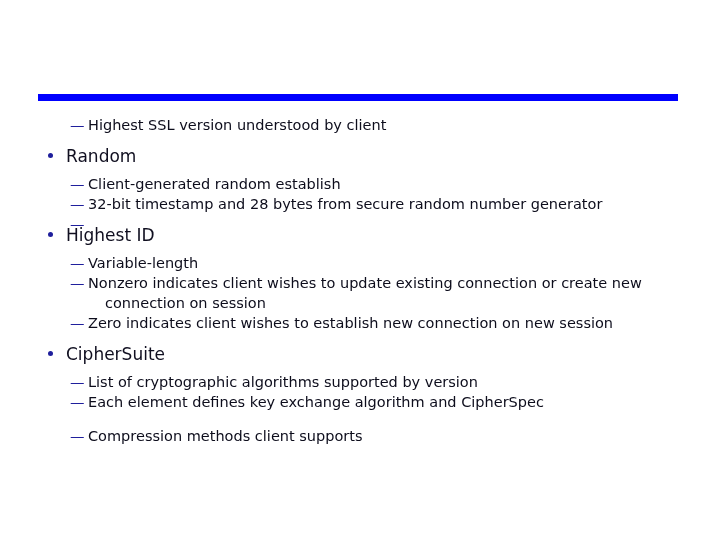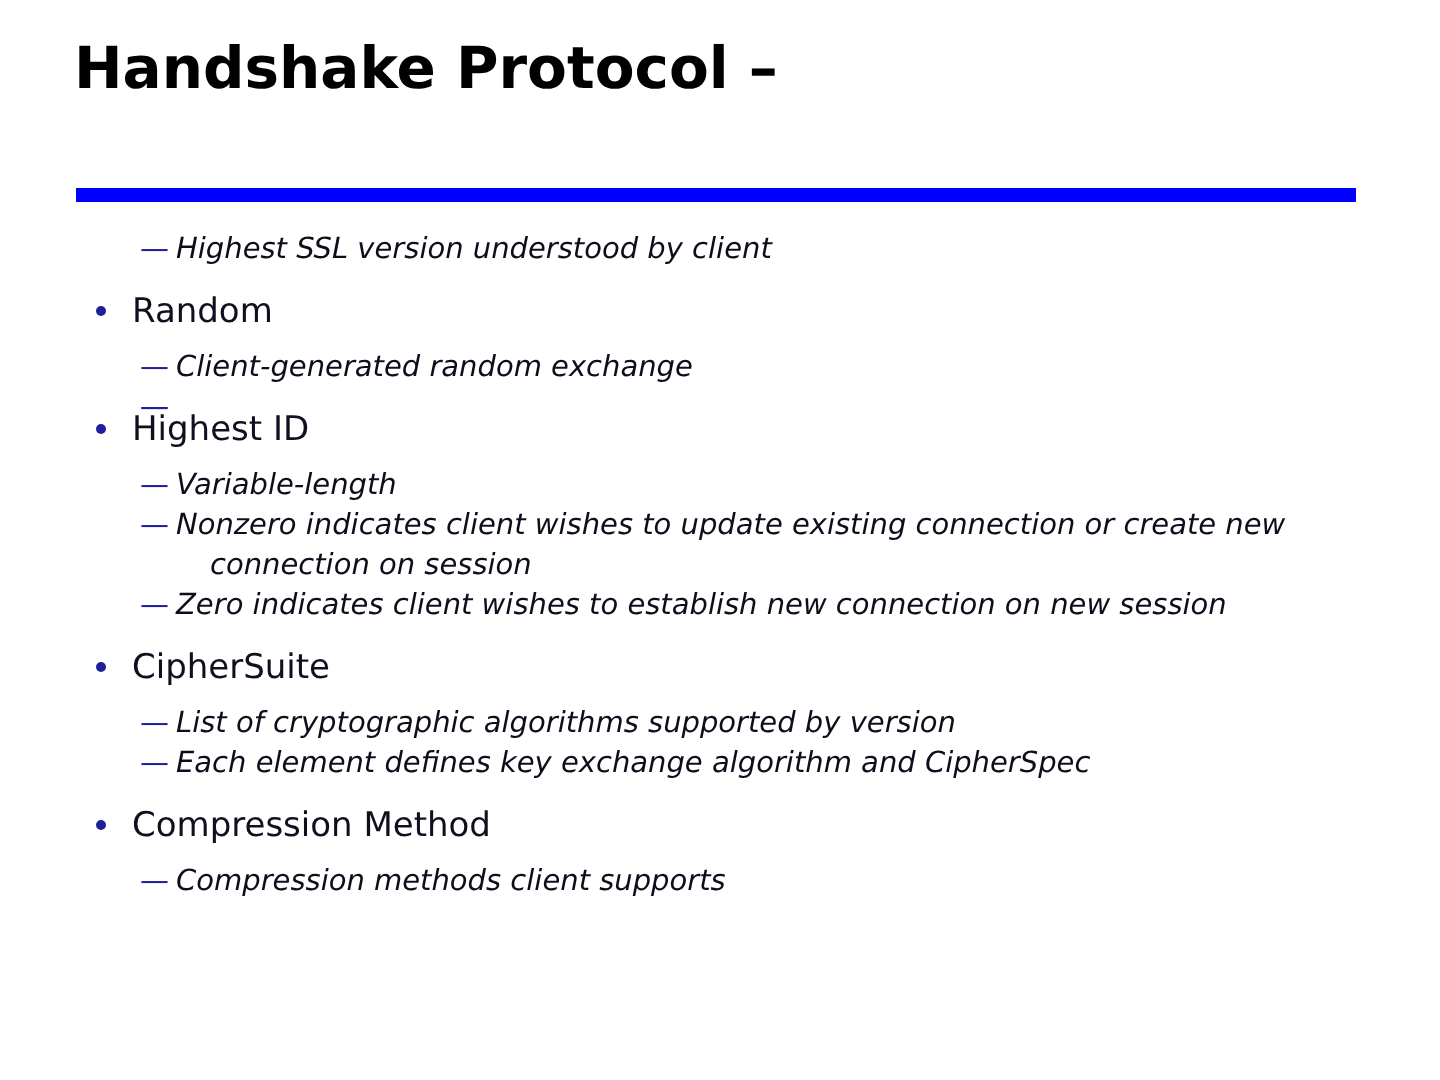--- a/index.html
+++ b/index.html
@@ -93,40 +93,38 @@
     left: 70px;
     top: 0px;
     color: #1f1f9c;
     font-size: 14.5px;
     line-height: 20px;
   }
   .l2-text {
     display: block;
     max-width: 580px;
     padding-left: 0;
-    font-style: italic;
   }
   .l2.wrap .l2-text {
     text-indent: -17px;
     padding-left: 17px;
     max-width: 600px;
   }
 
   
   .group { margin-bottom: 0px; }
   .gap-before-sub { height: 5px; }
   .gap-after-sub { height: 9px; }
 </style>
 </head>
 <body>
 
 <div class="slide">
 
   <div class="title-block">
-    <div class="title-line">Handshake Protocol –</div>
   </div>
 
   <div class="title-rule"></div>
 
   <div class="body">
 
     <div class="group">
       <div class="gap-before-sub"></div>
       <div class="l2">
         <span class="dash">—</span>
@@ -136,24 +134,25 @@
     </div>
 
     <div class="group">
       <div class="l1">
         <span class="dot"></span>
         <span class="l1-label">Random</span>
       </div>
       <div class="gap-before-sub"></div>
       <div class="l2">
         <span class="dash">—</span>
-        <span class="l2-text">Client-generated random exchange</span>
-      </div>
-      <div class="l2">
-        <span class="dash">—</span>
+        <span class="l2-text">Client-generated random establish</span>
+      </div>
+      <div class="l2">
+        <span class="dash">—</span>
+        <span class="l2-text">32-bit timestamp and 28 bytes from secure random number generator</span>
       </div>
       <div class="l2">
         <span class="dash">—</span>
       </div>
       <div class="gap-after-sub"></div>
     </div>
 
     <div class="group">
       <div class="l1">
         <span class="dot"></span>
@@ -186,24 +185,20 @@
         <span class="l2-text">List of cryptographic algorithms supported by version</span>
       </div>
       <div class="l2">
         <span class="dash">—</span>
         <span class="l2-text">Each element defines key exchange algorithm and CipherSpec</span>
       </div>
       <div class="gap-after-sub"></div>
     </div>
 
     <div class="group">
-      <div class="l1">
-        <span class="dot"></span>
-        <span class="l1-label">Compression Method</span>
-      </div>
       <div class="gap-before-sub"></div>
       <div class="l2">
         <span class="dash">—</span>
         <span class="l2-text">Compression methods client supports</span>
       </div>
     </div>
 
   </div>
 </div>
 

